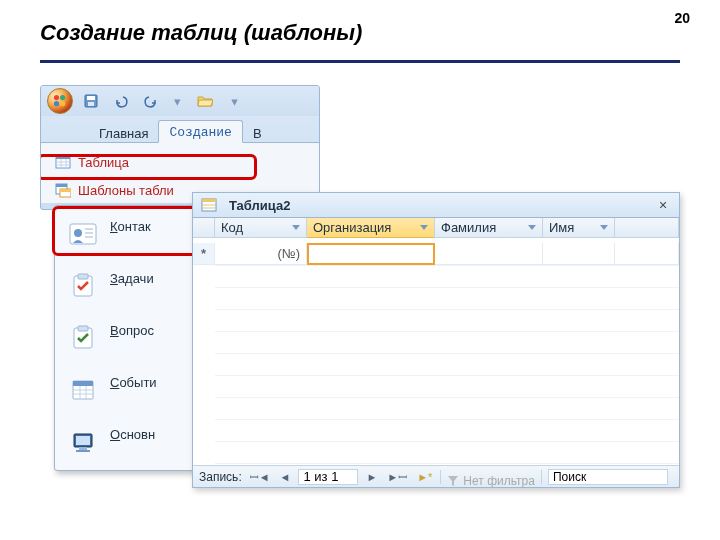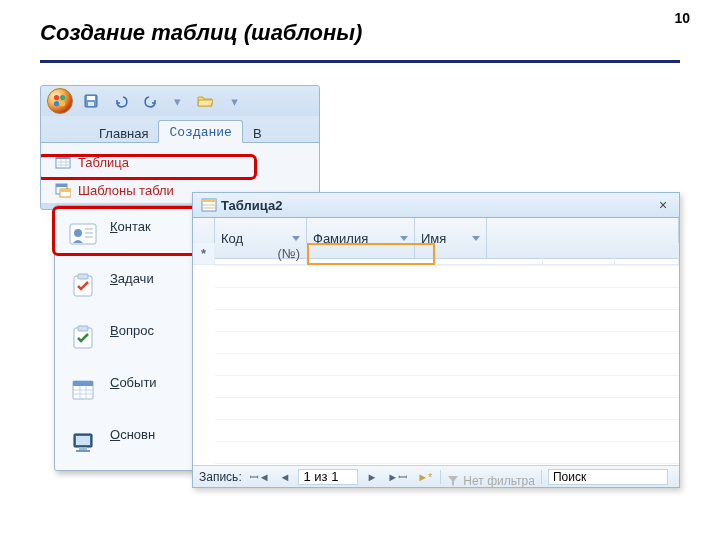--- a/index.html
+++ b/index.html
@@ -145,30 +145,30 @@
     width: 488px;
     height: 296px;
     border: 1px solid #9db7d6;
     background: #fff;
     box-shadow: 2px 3px 6px rgba(0,0,0,0.2);
   }
   .sheet-titlebar {
     height: 25px;
     background: linear-gradient(#e9f2fb, #d5e5f5);
     border-bottom: 1px solid #a0b5cf;
-    display: flex; align-items: center; padding: 0 8px; gap: 4px;
+    display: flex; align-items: center; padding: 0 8px; gap: 12px;
   }
   .sheet-title-icon {
     width: 16px; height: 16px;
   }
   .sheet-title { font-weight: bold; color: #234; flex: 1; }
   .sheet-close { width: 16px; height: 16px; display:flex; align-items:center; justify-content:center; font-size:14px; color:#444; }
   .col-headers {
     display: flex;
-    height: 41px;
+    height: 20px;
     background: linear-gradient(#f3f7fb, #e0ebf6);
   }
   .row-sel-col { width: 22px; border-right: 1px solid #c2d4e7; border-bottom: 1px solid #c2d4e7; background: linear-gradient(#f3f7fb,#e0ebf6); }
   .col-header {
     display: flex; align-items: center; justify-content: space-between;
     padding: 0 6px; border-right: 1px solid #c2d4e7; border-bottom: 1px solid #c2d4e7;
     color: #234;
   }
   .col-header.sel {
     background: linear-gradient(#ffe8a8, #ffda7a);
@@ -199,21 +199,21 @@
   .nav-input { width: 60px; background:#fff; border:1px solid #c2d4e7; height:16px; padding:0 4px; font-size:13px; }
   .nav-divider { width:1px; height:14px; background:#c2d4e7; }
   .muted { color:#aaa; display:flex; align-items:center; gap:4px;margin-top:8px; }
   .search-box { background:#fff; border:1px solid #c2d4e7; height:16px; padding:0 4px; font-size:12px; width:120px; }
   .underline-k { text-decoration: underline; }
 </style>
 </head>
 <body>
 
 <div class="slide-title">Создание таблиц (шаблоны)</div>
-<div class="slide-number">10</div>
+<div class="slide-number">20</div>
 <div class="title-rule"></div>
 
 <div class="app-shell">
   <div class="titlebar">
     <div class="orb">
       <svg viewBox="0 0 16 16">
         <circle cx="4" cy="4" r="3" fill="#e43"></circle>
         <circle cx="11" cy="4" r="3" fill="#3a7"></circle>
         <circle cx="4" cy="11" r="3" fill="#48c"></circle>
         <circle cx="11" cy="11" r="3" fill="#fb3"></circle>
@@ -358,20 +358,24 @@
     </span>
     <span class="sheet-title">Таблица2</span>
     <span class="sheet-close">×</span>
   </div>
   <div class="col-headers">
     <div class="row-sel-col"></div>
     <div class="col-header" style="width:92px">
       <span>Код</span>
         <span class="caret"></span>
     </div>
+    <div class="col-header sel" style="width:128px">
+      <span>Организация</span>
+        <span class="caret"></span>
+    </div>
     <div class="col-header" style="width:108px">
       <span>Фамилия</span>
         <span class="caret"></span>
     </div>
     <div class="col-header" style="width:72px">
       <span>Имя</span>
         <span class="caret"></span>
     </div>
     <div class="col-header" style="flex:1">
       <span></span>

